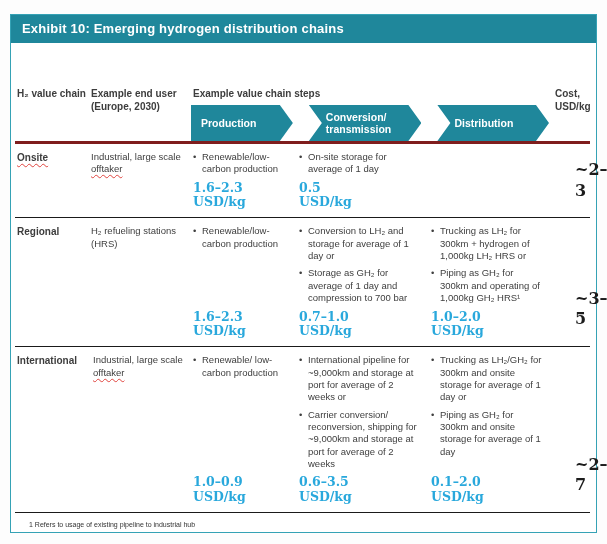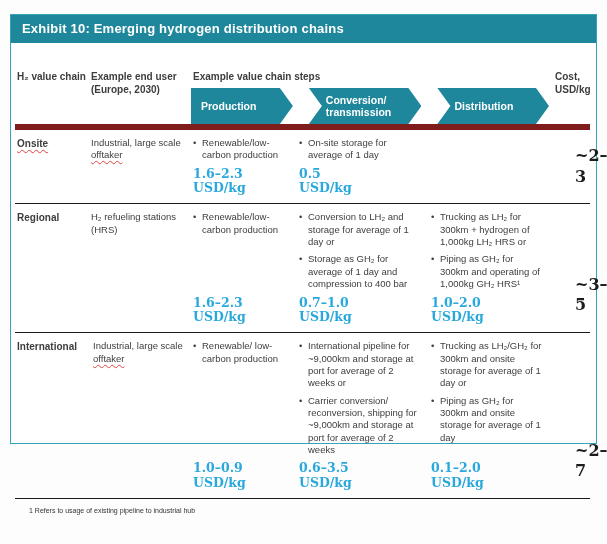--- a/index.html
+++ b/index.html
@@ -1,34 +1,34 @@
 <!DOCTYPE html>
 <html><head>
 <meta charset="utf-8">
 <style>
   * { margin:0; padding:0; box-sizing:border-box; }
   html,body { width:607px; height:544px; background:#fdfdfd; font-family:"Liberation Sans","DejaVu Sans",sans-serif; }
   .card {
-    position:absolute; left:10px; top:14px; width:587px; height:430px;
+    position:absolute; left:10px; top:14px; width:587px; height:519px;
     background:#ffffff; border:1px solid #35a2b5;
   }
   .titlebar {
     height:28px; background:#1f879b; color:#ffffff;
     font-size:13px; font-weight:bold; line-height:28px; padding-left:11px;
     letter-spacing:0.2px;
   }
   .content { padding:0 6px 0 4px; }
 
   .grid {
     display:grid;
     grid-template-columns:74px 102px 106px 132px 120px 1fr;
   }
 
   
-  .thead { border-bottom:6px solid #7f1d1d; padding-top:28px; position:relative; }
+  .thead { border-bottom:3px solid #7f1d1d; padding-top:45px; position:relative; }
   .colhead {
     font-size:10px; font-weight:bold; color:#3d3d3d; line-height:1.25; padding-left:2px;
   }
   .colhead.cost { text-align:left; padding-left:6px; }
   .steps-area { grid-column:3 / span 3; position:relative; }
   .steps-title { font-size:10px; font-weight:bold; color:#3d3d3d; padding-left:2px; }
   .chevrons { display:flex; gap:16px; margin-top:6px; height:36px; }
   .chev {
     background:#1f879b; color:#fff; font-weight:bold; font-size:10.5px;
     display:flex; align-items:center; height:36px; line-height:1.15;
@@ -117,21 +117,21 @@
       </div>
       <div class="cell">
         <div class="bullet">Renewable/low-carbon production</div>
         <div class="val">
           <div>1.6–2.3</div>
           <div>USD/kg</div>
         </div>
       </div>
       <div class="cell">
         <div class="bullet">Conversion to LH₂ and storage for average of 1 day or</div>
-        <div class="bullet">Storage as GH₂ for average of 1 day and compression to 400 bar</div>
+        <div class="bullet">Storage as GH₂ for average of 1 day and compression to 700 bar</div>
         <div class="val">
           <div>0.7–1.0</div>
           <div>USD/kg</div>
         </div>
       </div>
       <div class="cell">
         <div class="bullet">Trucking as LH₂ for 300km + hydrogen of 1,000kg LH₂ HRS or</div>
         <div class="bullet">Piping as GH₂ for 300km and operating of 1,000kg GH₂ HRS¹</div>
         <div class="val">
           <div>1.0–2.0</div>

